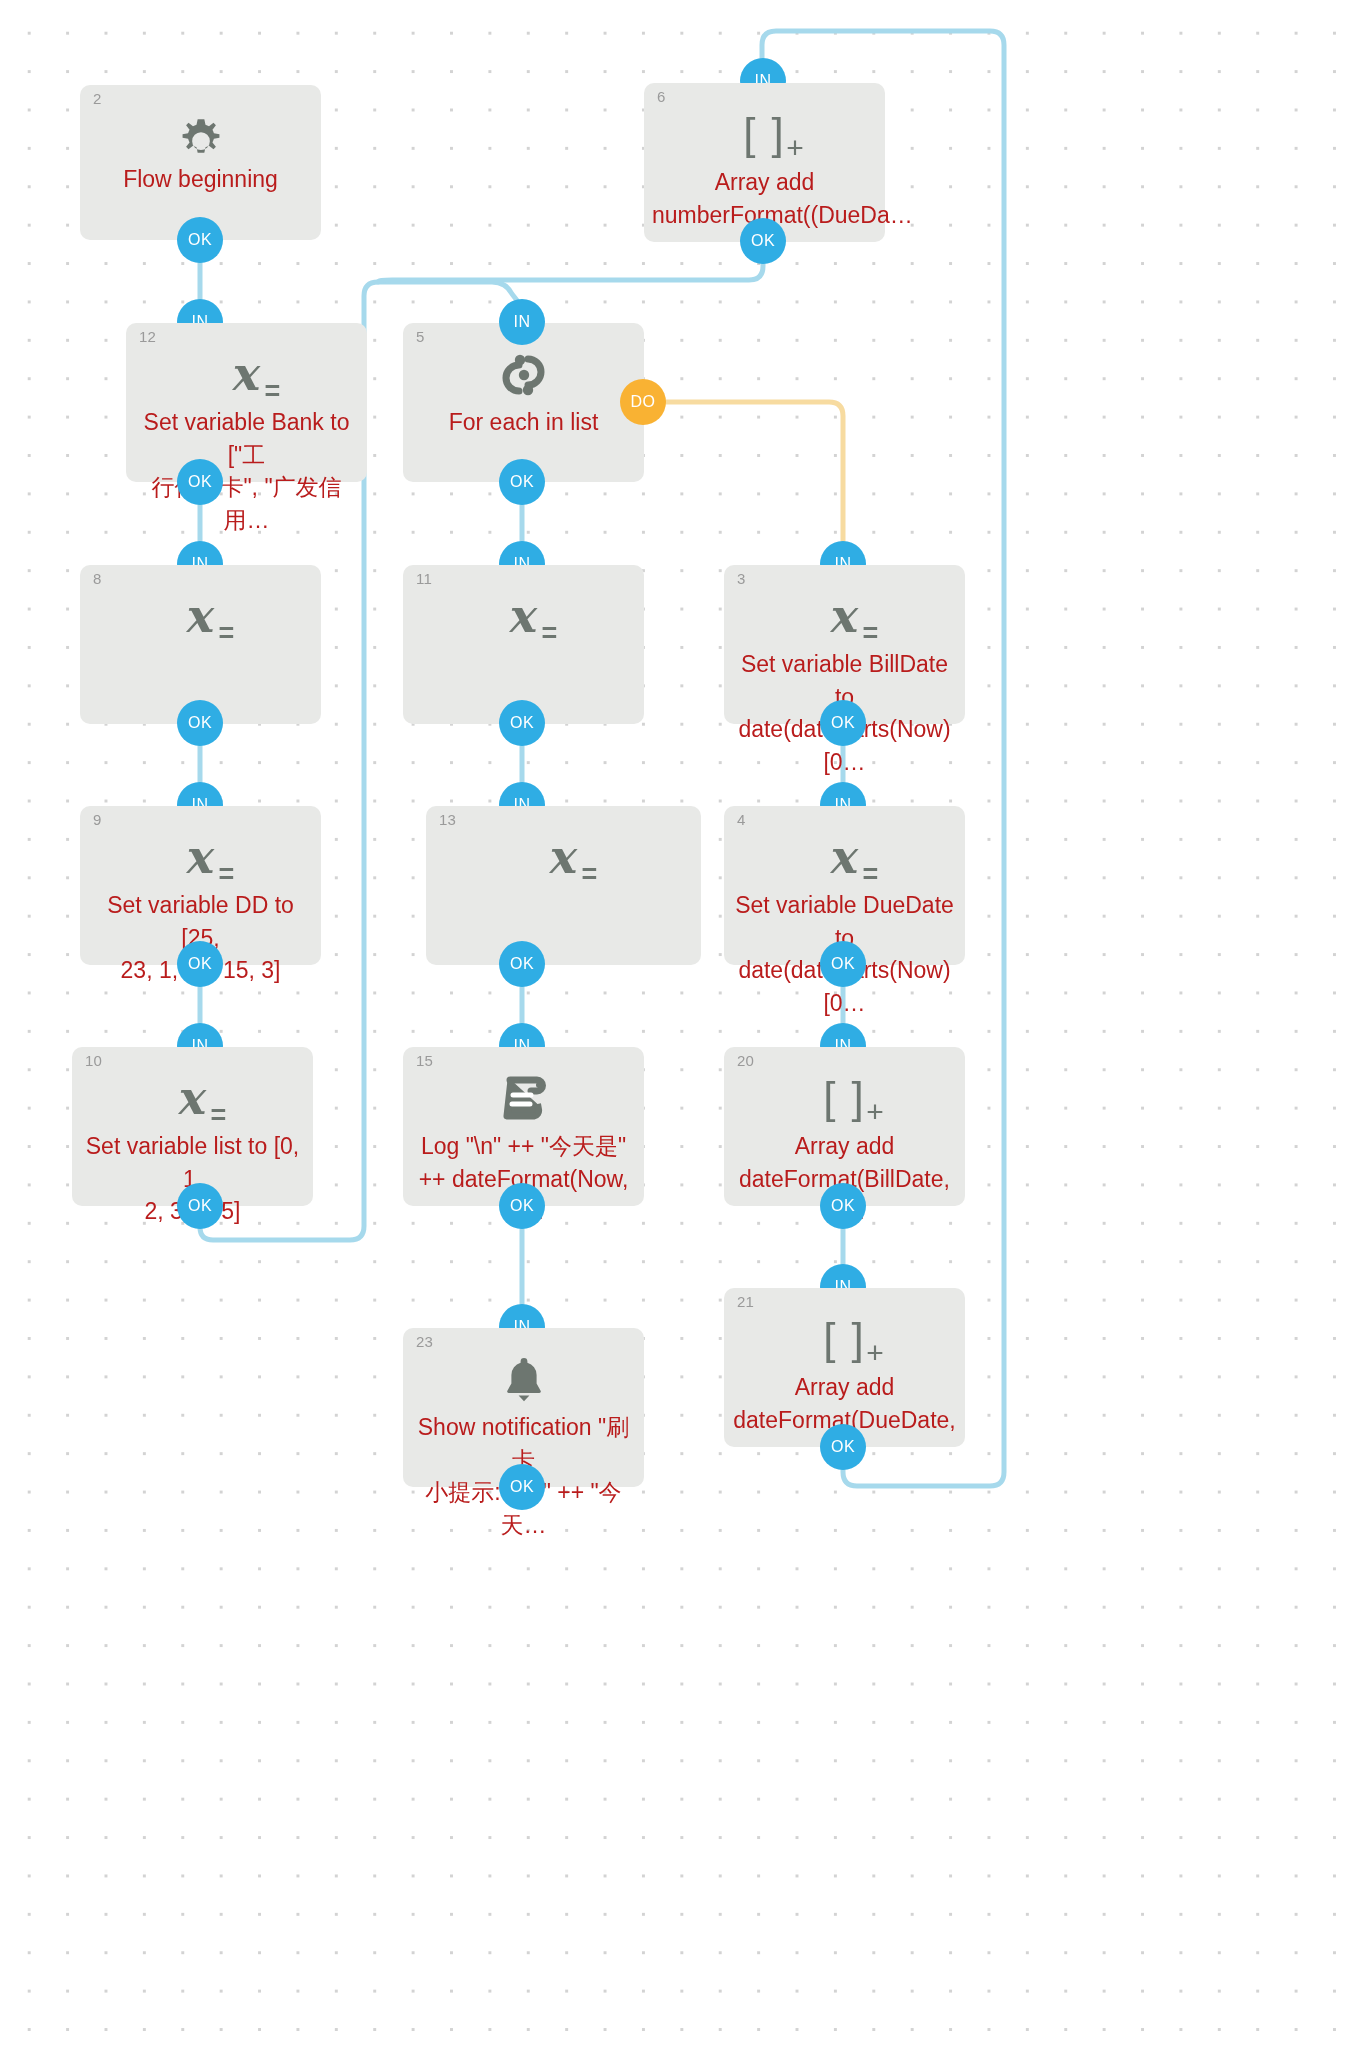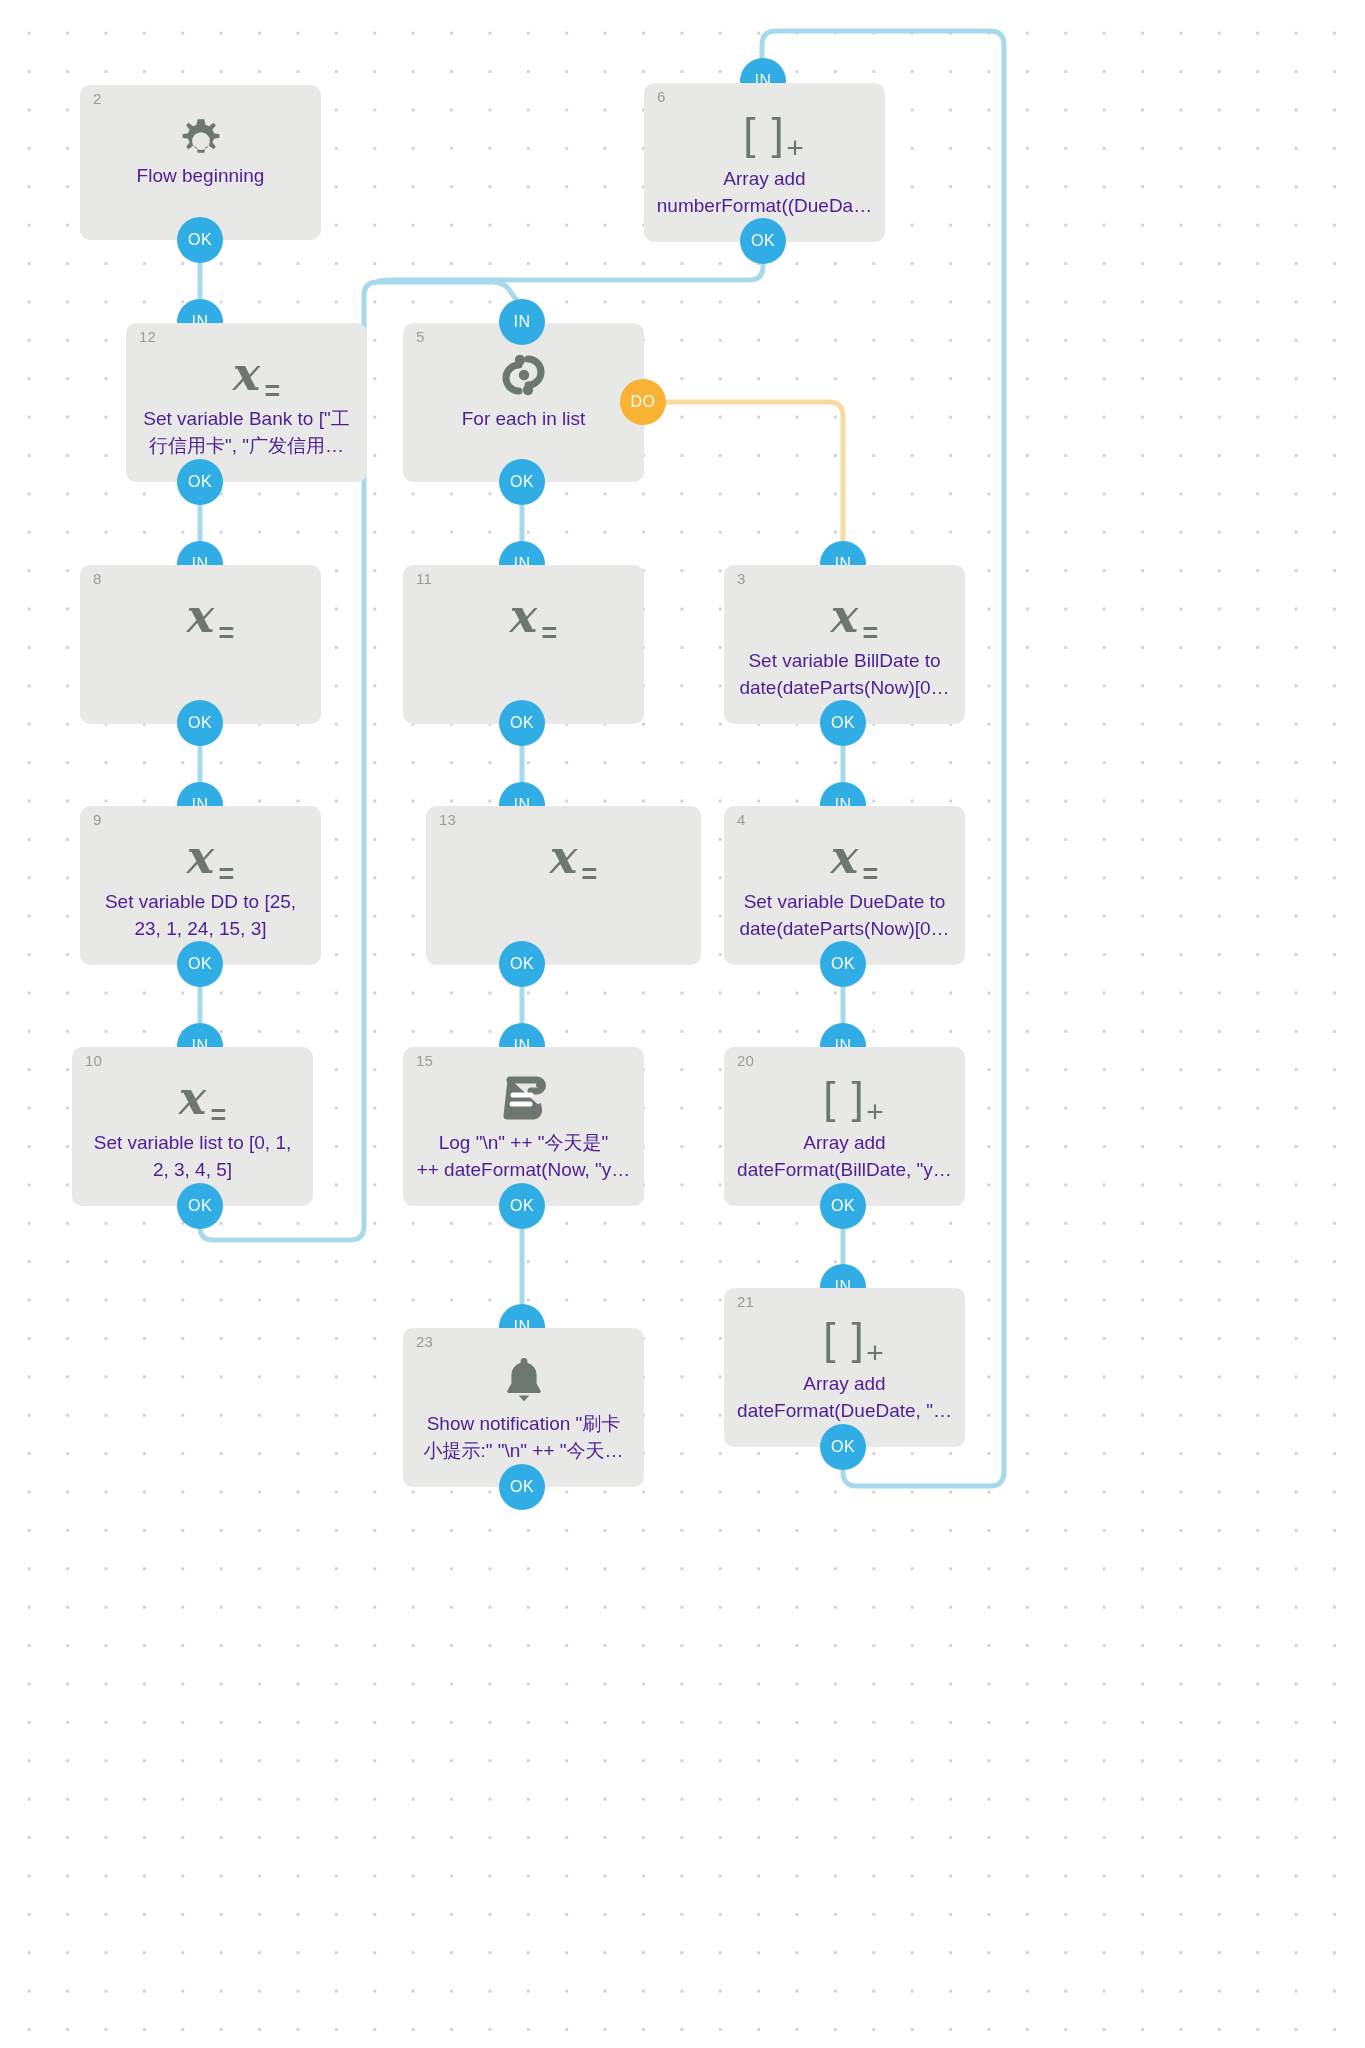--- a/index.html
+++ b/index.html
@@ -37,23 +37,23 @@
     line-height:1;
   }
   .node-icon{
     position:absolute;left:0;right:0;
     display:flex;align-items:center;justify-content:center;
     color:#6d7670;
   }
   .node-label{
     position:absolute;left:8px;right:8px;
     text-align:center;
-    font-size:19px;
+    font-size:23px;
     line-height:1.42;
-    color:#4c1d95;
+    color:#b91c1c;
     white-space:pre-line;
   }
   
   .port{
     position:absolute;
     border-radius:50%;
     display:flex;align-items:center;justify-content:center;
     color:#ffffff;
     font-size:16px;
     letter-spacing:.4px;

